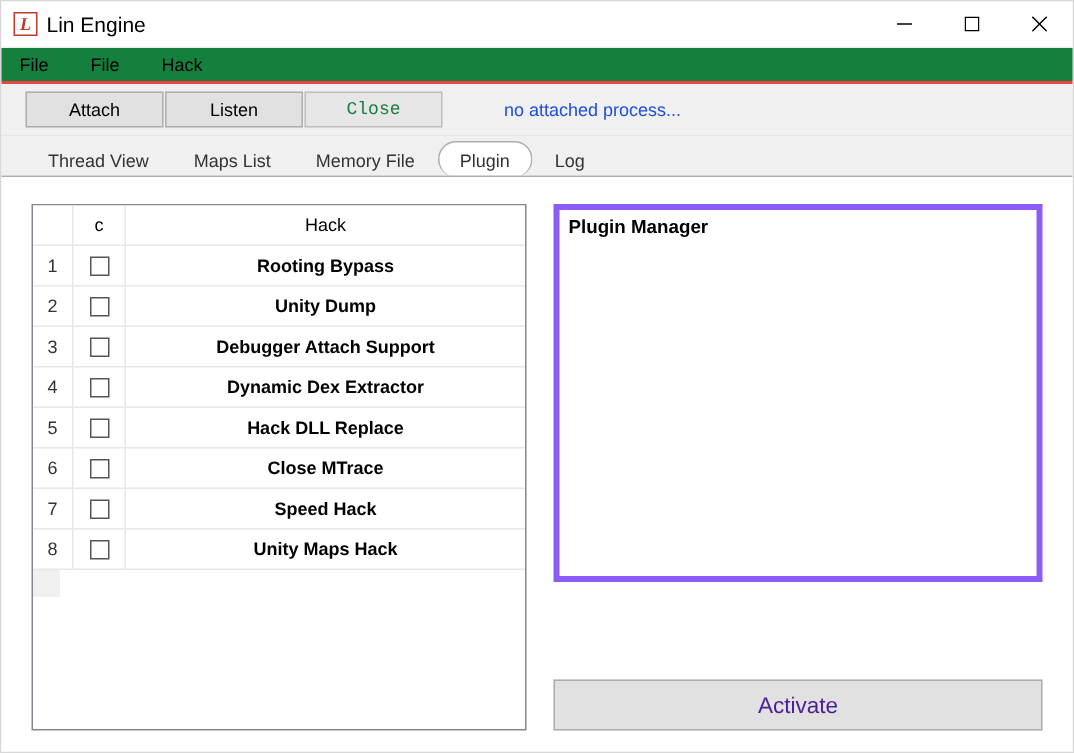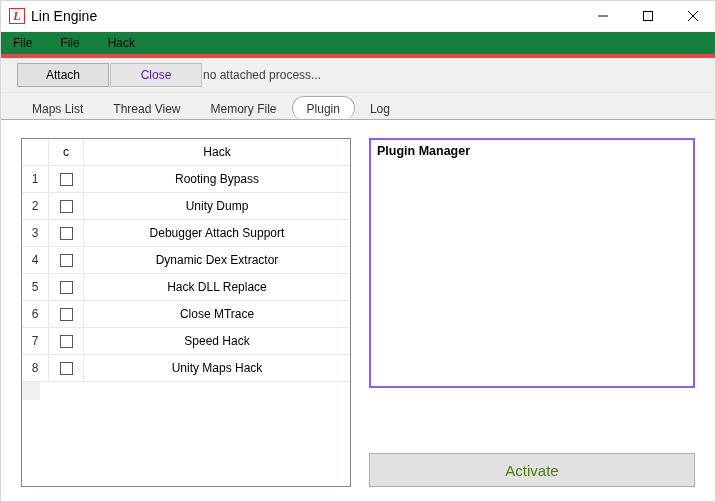--- a/index.html
+++ b/index.html
@@ -68,45 +68,47 @@
     background: #15803d;
     gap: 12px;
   }
   .menubar .menuitem {
     padding: 2px 8px;
     font-size: 12px;
   }
   .toolbar {
     height: 34px;
     background: #f0f0f0;
-    border-top: 4px solid #ef4444;
+    border-top: 2px solid #ef4444;
     border-bottom: 1px solid #e5e5e5;
     display: flex;
     align-items: center;
     padding: 0 16px;
     gap: 1px;
   }
   .toolbar .tbtn {
     width: 92px;
     height: 24px;
     background: #e1e1e1;
     border: 1px solid #adadad;
     box-sizing: border-box;
     font-size: 12px;
     text-align: center;
     line-height: 22px;
   }
   .toolbar .tbtn.disabled {
-    color: #4c1d95;
+    color: #15803d;
     background: #e6e6e6;
     border-color: #bfbfbf;
+    font-family: Liberation Mono, monospace;
   }
   .toolbar .status {
-    font-size: 12px;
-    color: #404040;
+    margin-left: 40px;
+    font-size: 12px;
+    color: #1d4ed8;
   }
   .tabbar {
     height: 26px;
     background: #f0f0f0;
     display: flex;
     align-items: flex-end;
     padding: 0 16px;
   }
   .tabbar .tab {
     padding: 5px 14px 4px 14px;
@@ -153,21 +155,21 @@
     border-bottom: 1px solid #e8e8e8;
     border-right: 1px solid #e8e8e8;
   }
   .plugtable th:last-child { border-right: none; }
   .plugtable td {
     padding: 6px 4px;
     text-align: center;
     border-bottom: 1px solid #e8e8e8;
     border-right: 1px solid #e8e8e8;
   }
-  .plugtable td:last-child { border-right: none; }
+  .plugtable td:last-child { border-right: none; font-weight: bold; }
   .col-idx { width: 18px; color:#333; }
   .col-chk { width: 26px; }
   .col-name { }
   .chkbox {
     width: 13px;
     height: 13px;
     border: 1px solid #555;
     box-sizing: border-box;
     margin: 0 auto;
     background: #fff;
@@ -181,33 +183,33 @@
     background: #f0f0f0;
   }
   .rightpane {
     flex: 1 1 auto;
     display: flex;
     flex-direction: column;
     gap: 18px;
   }
   .detailbox {
     flex: 1 1 auto;
-    border: 2px solid #8b5cf6;
+    border: 4px solid #8b5cf6;
     padding: 4px 6px;
     box-sizing: border-box;
     background: #fff;
     font-size: 12.5px;
     font-weight: bold;
   }
   .activatebtn {
     height: 32px;
     border: 1px solid #adadad;
     background: #e1e1e1;
     font-size: 15px;
-    color: #4d7c0f;
+    color: #4c1d95;
     display: flex;
     align-items: center;
     justify-content: center;
     margin-top: 47px;
   }
 </style>
 </head>
 <body>
 
 <div class="window">
@@ -235,27 +237,28 @@
   </div>
 
   <div class="menubar">
     <div class="menuitem">File</div>
     <div class="menuitem">File</div>
     <div class="menuitem">Hack</div>
   </div>
 
   <div class="toolbar">
     <div class="tbtn">Attach</div>
+    <div class="tbtn">Listen</div>
     <div class="tbtn disabled">Close</div>
     <div class="status">no attached process...</div>
   </div>
 
   <div class="tabbar">
+    <div class="tab">Thread View</div>
     <div class="tab">Maps List</div>
-    <div class="tab">Thread View</div>
     <div class="tab">Memory File</div>
     <div class="tab active">Plugin</div>
     <div class="tab">Log</div>
   </div>
 
   <div class="content">
 
     <div class="leftpane">
       <table class="plugtable">
         <thead>

